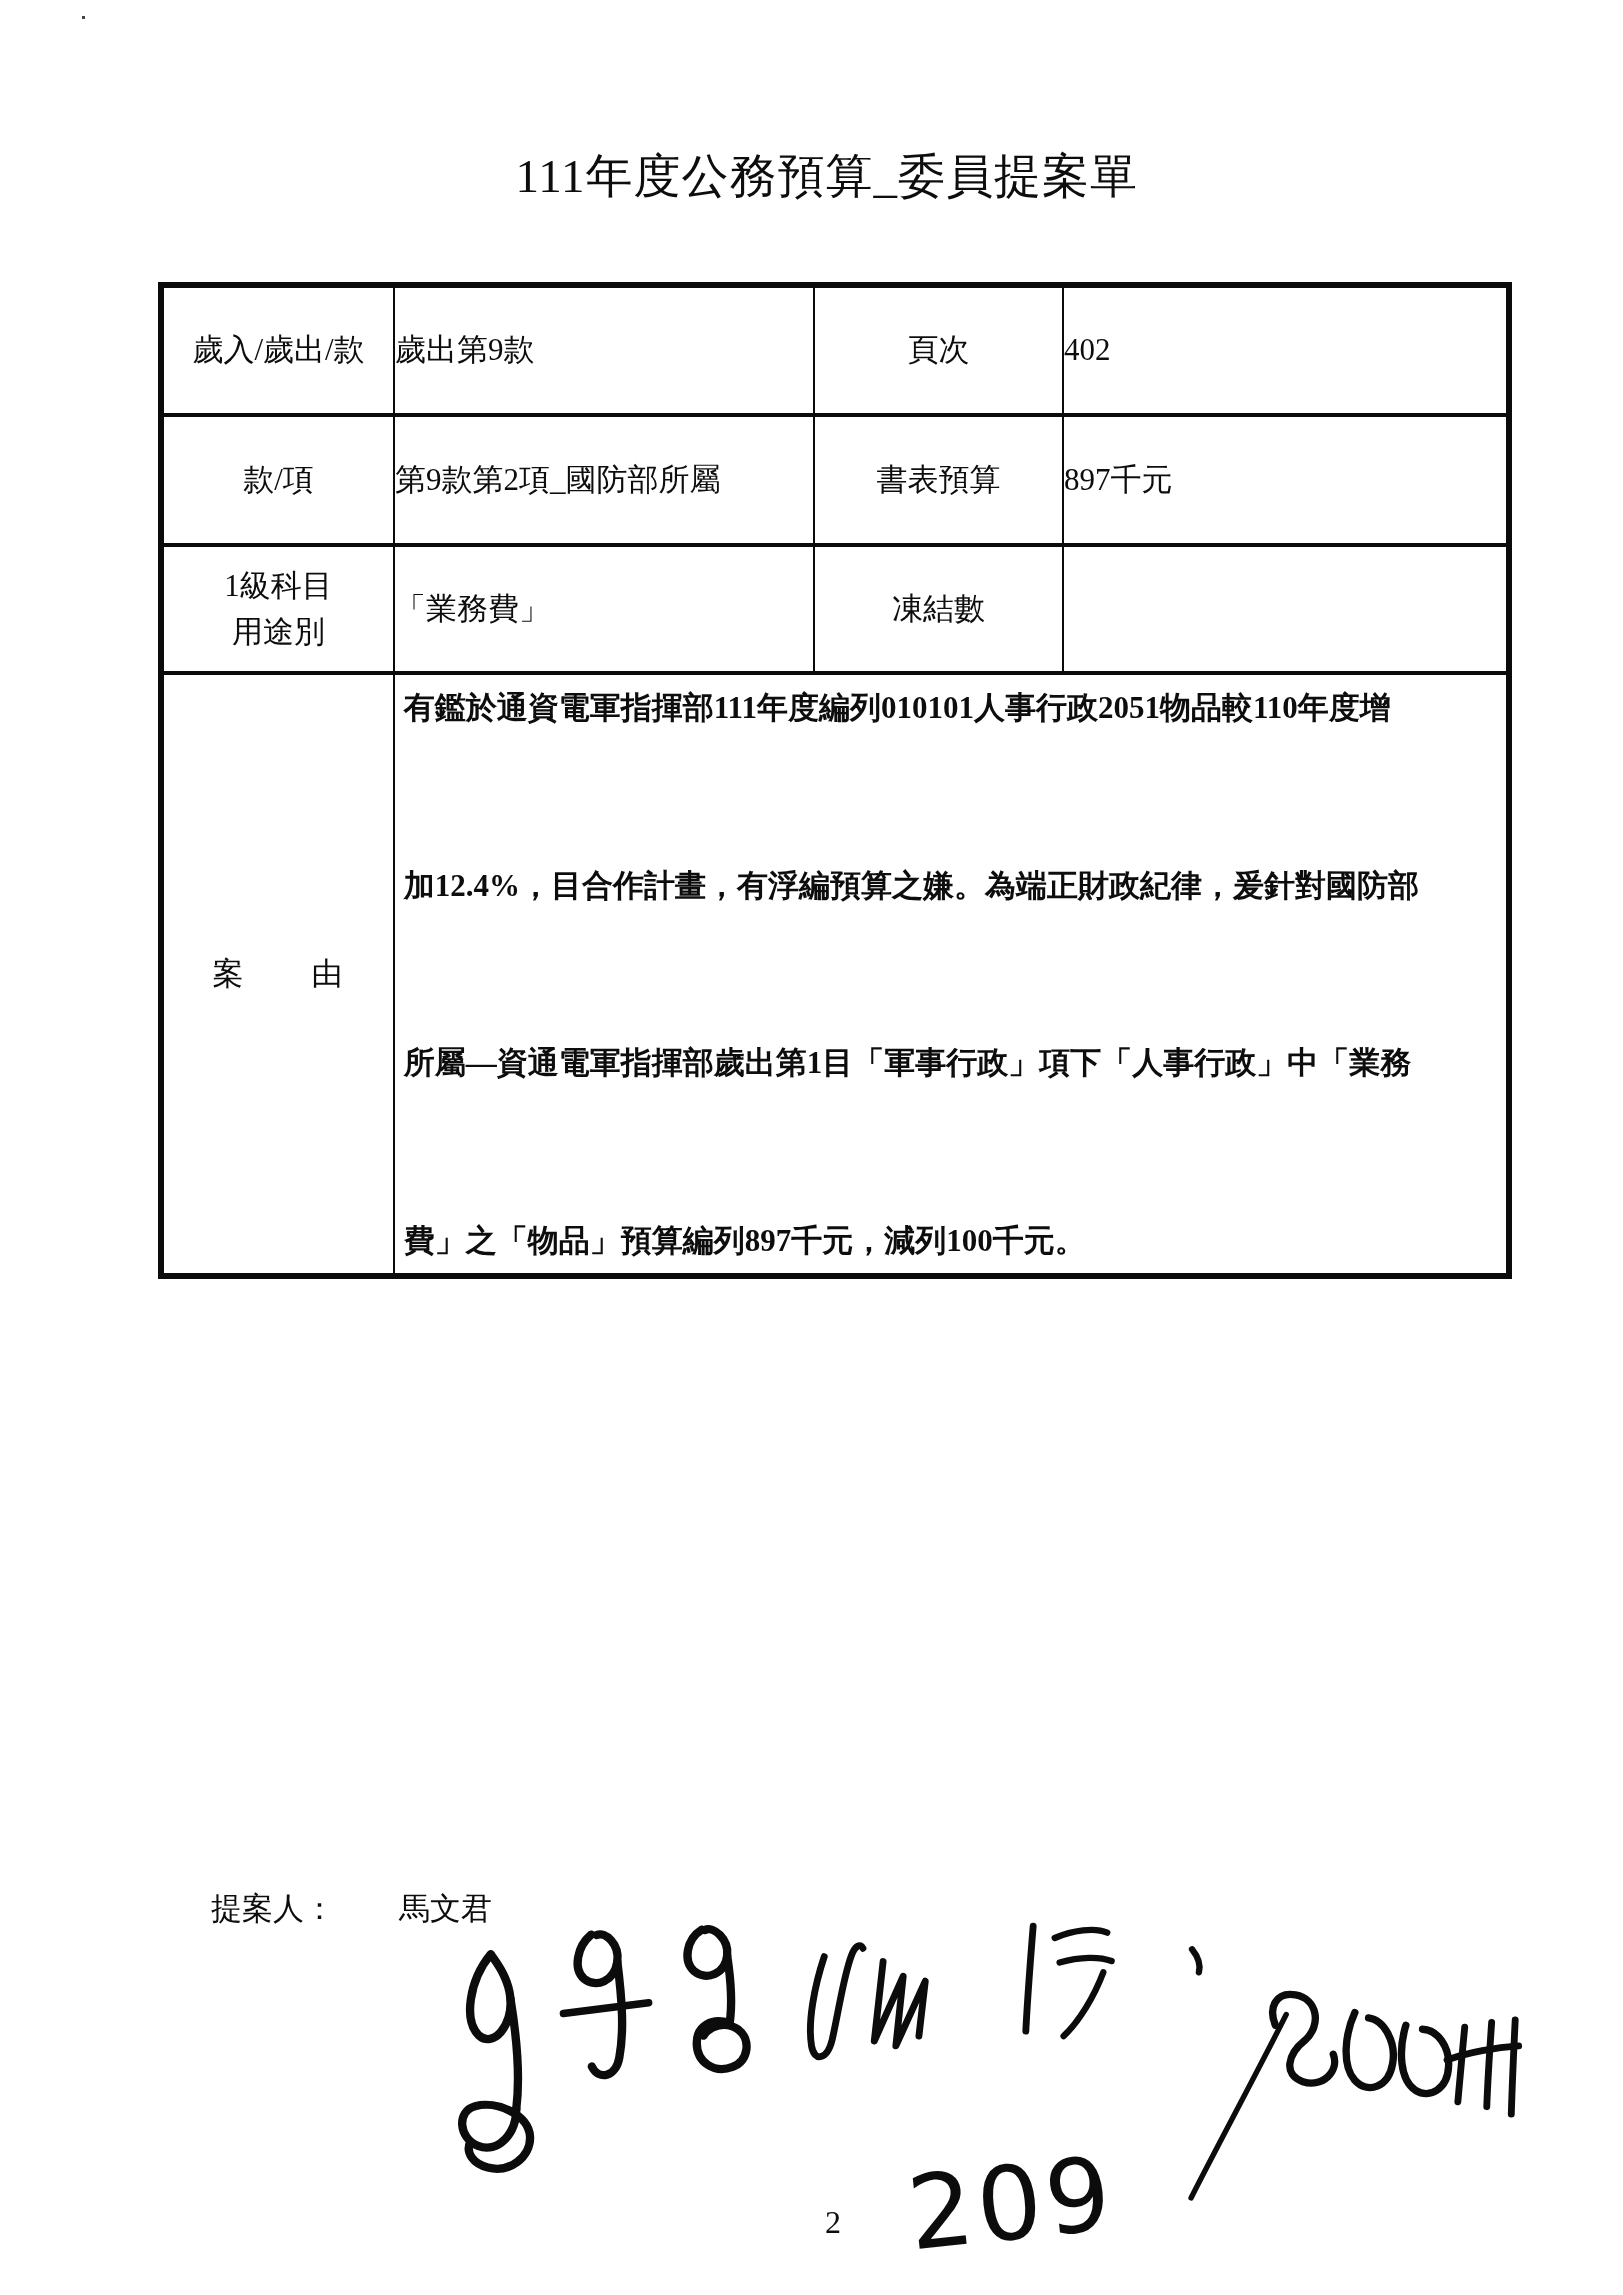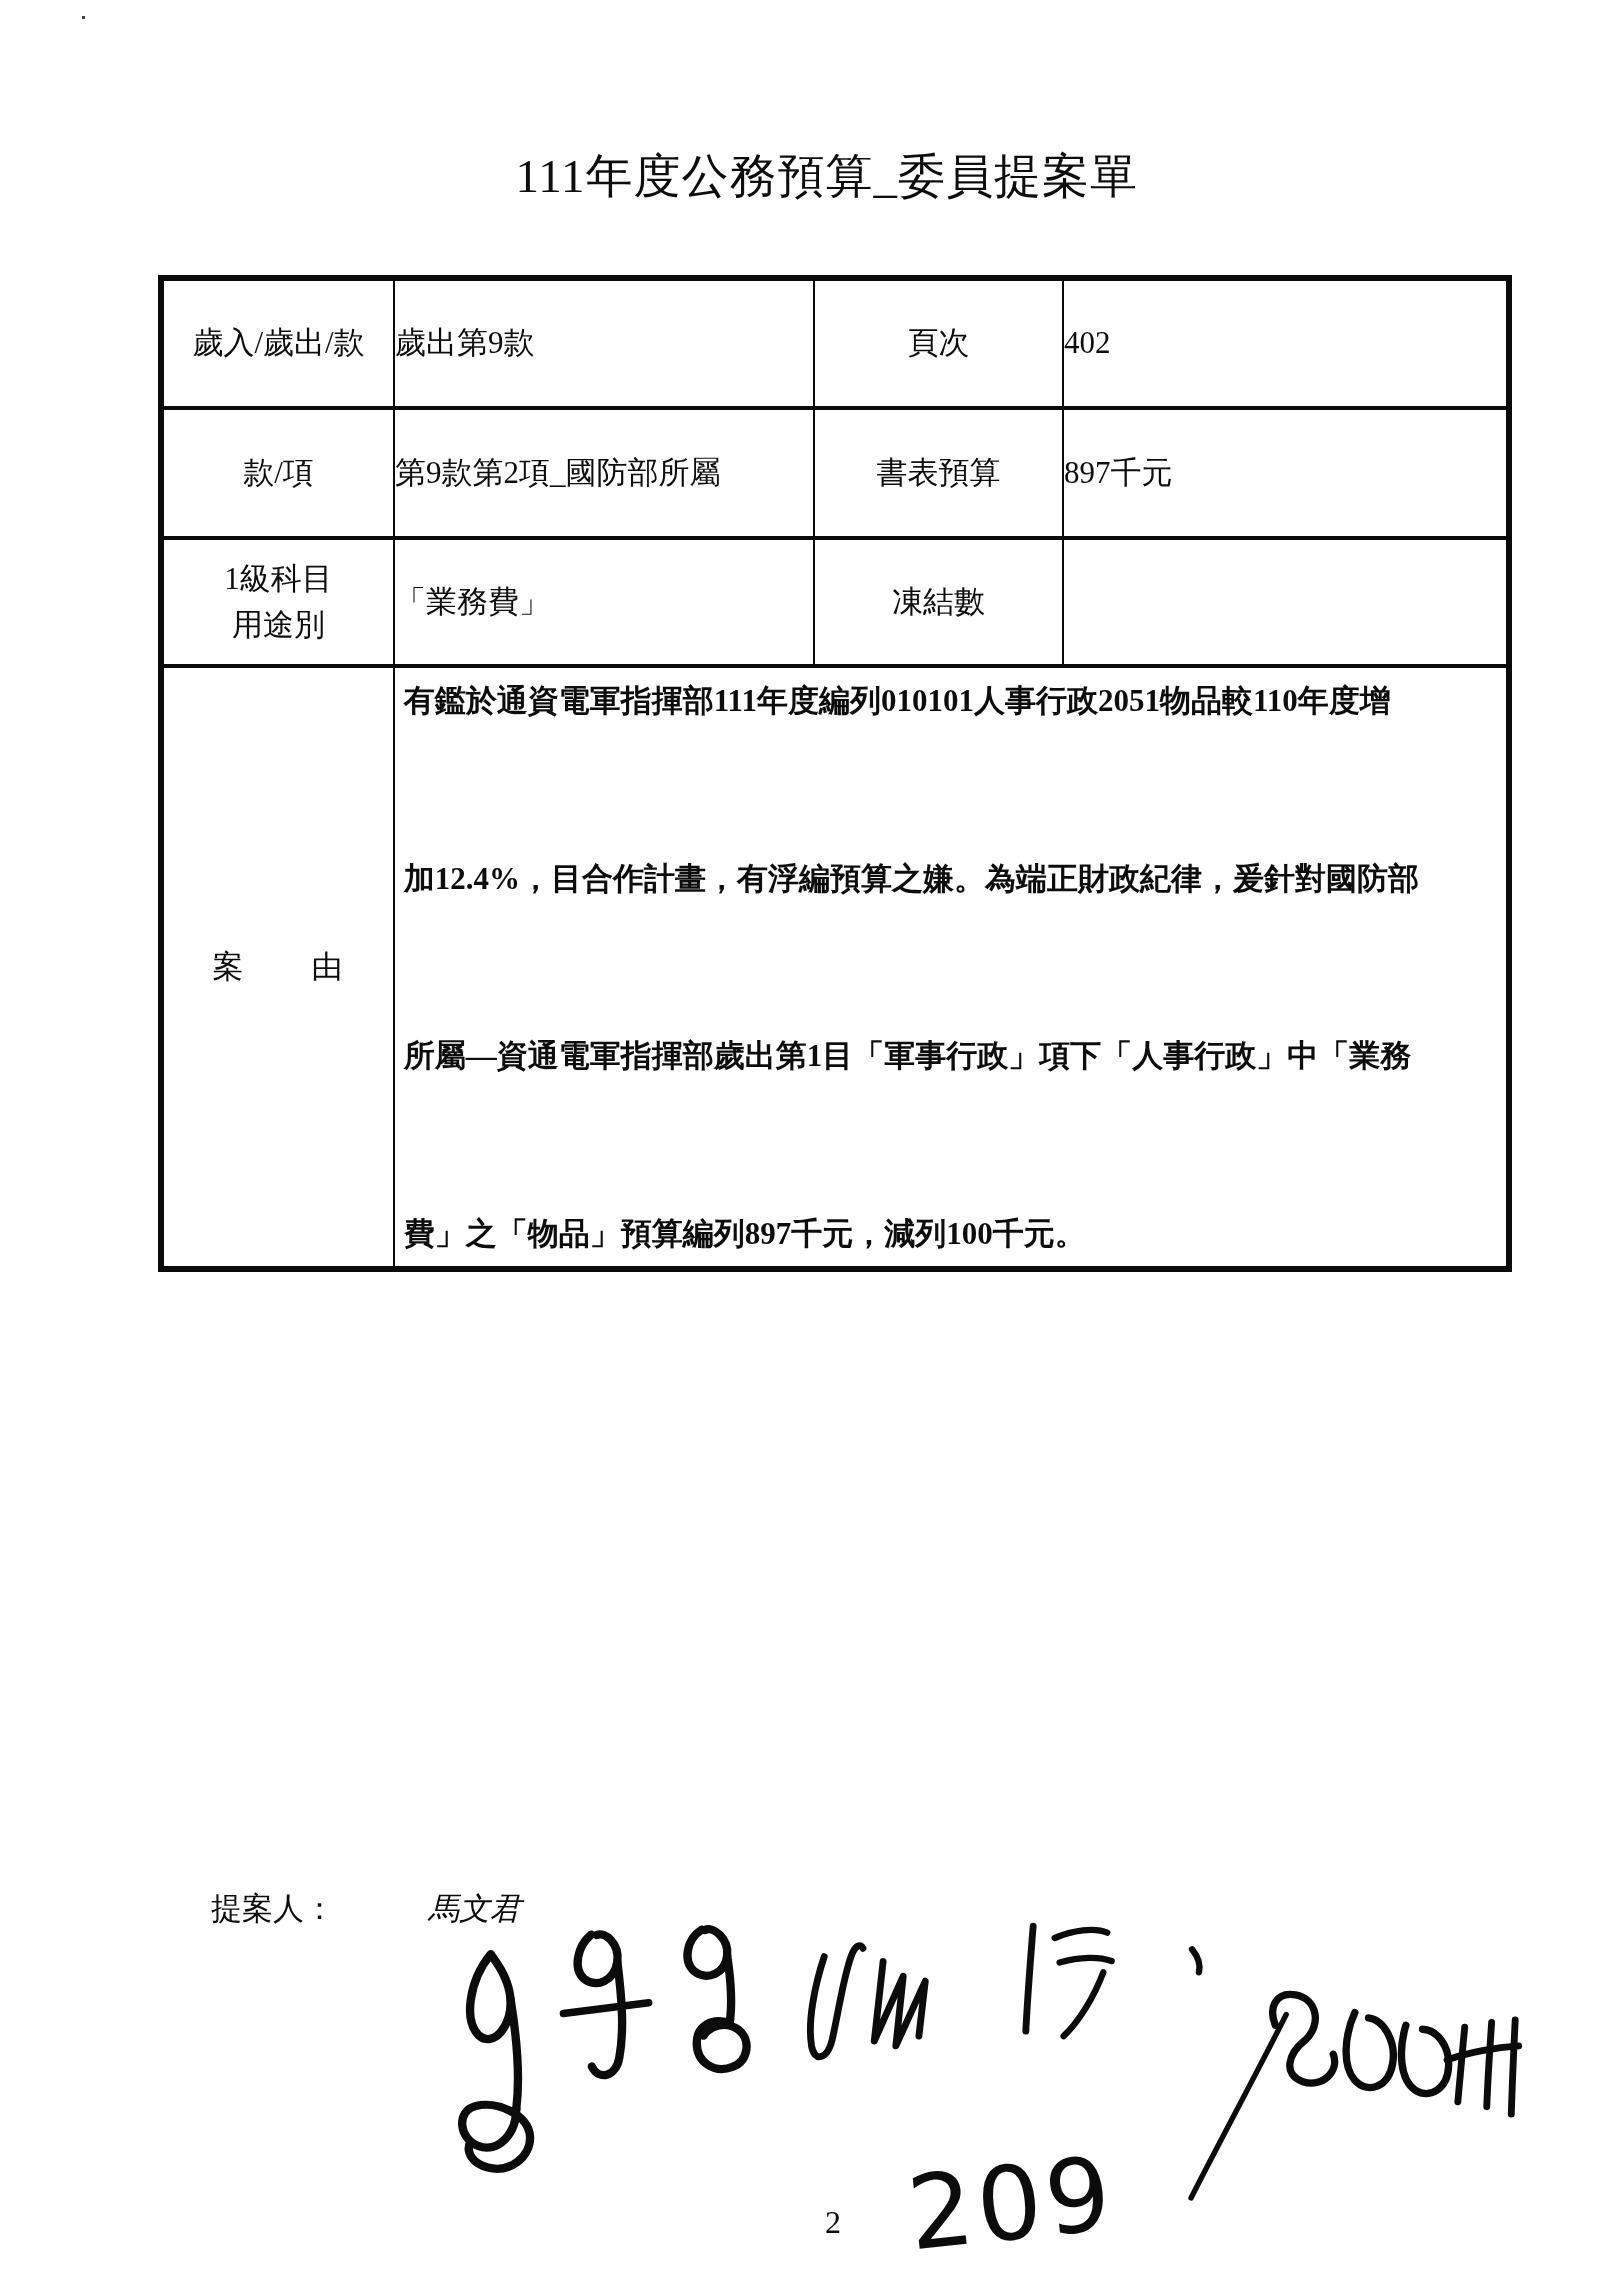--- a/index.html
+++ b/index.html
@@ -8,21 +8,21 @@
     font-family:"Liberation Serif","DejaVu Serif",serif;color:#0d0d0d;
     overflow:hidden;
   }
   .speck{position:absolute;background:#444;}
   .title{
     position:absolute;top:145px;left:0;width:1624px;text-align:center;
     font-size:47px;font-weight:400;letter-spacing:1px;margin:0;
     transform:translateX(14.7px);white-space:nowrap;
   }
   table.form{
-    position:absolute;left:158px;top:275px;width:1348px;
+    position:absolute;left:158px;top:282px;width:1348px;
     border-collapse:collapse;table-layout:fixed;
     border:6.4px solid #0b0b0b;
   }
   table.form td{
     border-left:2.5px solid #0b0b0b;border-right:2.5px solid #0b0b0b;
     border-top:4.9px solid #0b0b0b;border-bottom:4.9px solid #0b0b0b;
     vertical-align:middle;font-size:31px;line-height:1.5;
     padding:0;box-sizing:border-box;overflow:hidden;
   }
   td.lab{text-align:center;white-space:pre-line;}
@@ -30,21 +30,21 @@
   td.small3{font-size:29px;letter-spacing:-0.5px;}
   td.case-lab{font-size:33px;letter-spacing:2px;}
   td.case-body{vertical-align:top;font-weight:bold;}
   .case-lines{
     height:589px;box-sizing:border-box;
     display:flex;flex-direction:column;justify-content:space-between;
     padding:7.8px 3.9px 6.9px 8.8px;font-size:31px;line-height:1.35;
     white-space:nowrap;
   }
   .proposer{position:absolute;left:211px;top:1888px;font-size:31px;white-space:nowrap;}
-  .proposer .name{margin-left:93px;font-style:italic;}
+  .proposer .name{margin-left:64px;}
   .page-number{position:absolute;left:825px;top:2204px;font-size:32px;}
   .hand-number{
     position:absolute;left:908px;top:2144px;
     font-family:"DejaVu Sans",sans-serif;font-size:102px;font-weight:400;
     transform:rotate(-6deg);letter-spacing:3.9px;color:#0c0c0c;white-space:nowrap;
   }
   svg.sig-layer{position:absolute;left:0;top:0;pointer-events:none;}
   svg.sig-layer path{fill:none;stroke:#0c0c0c;stroke-linecap:round;stroke-linejoin:round;}
 </style>
 </head>

